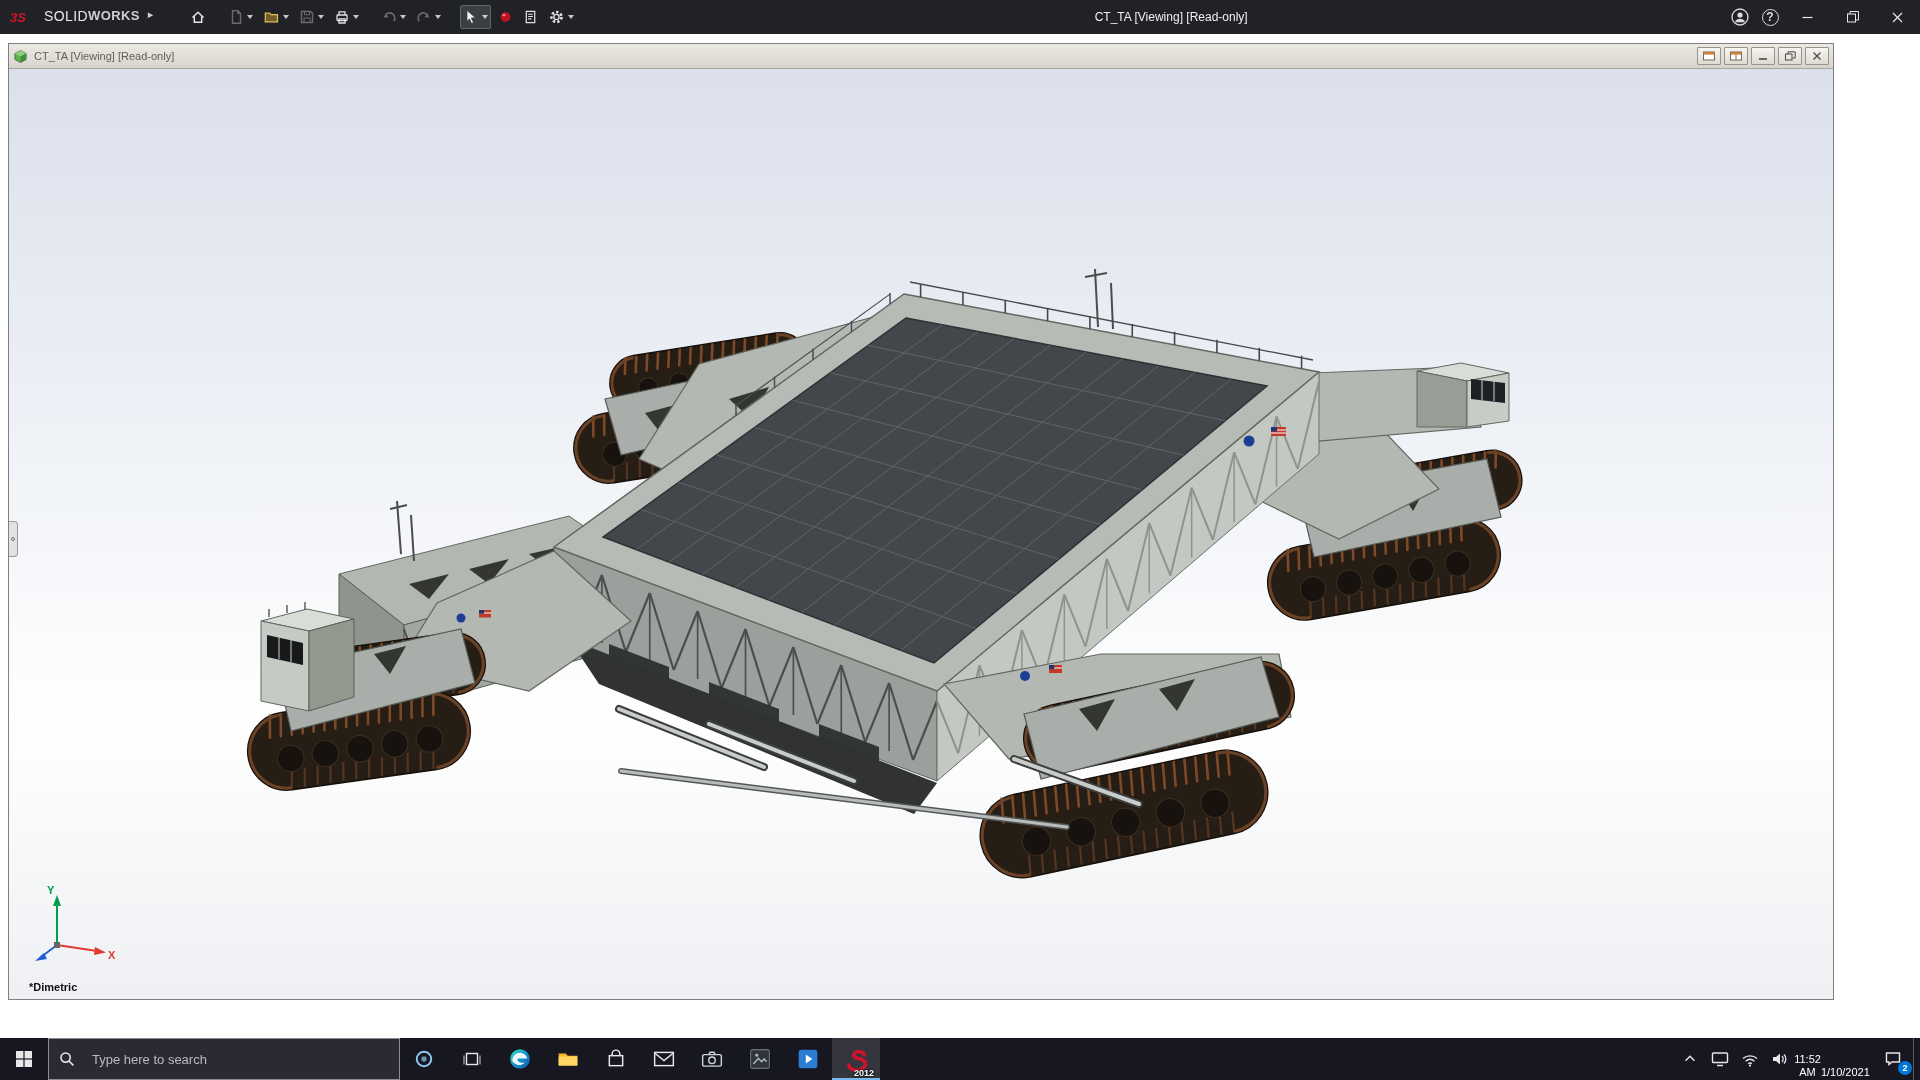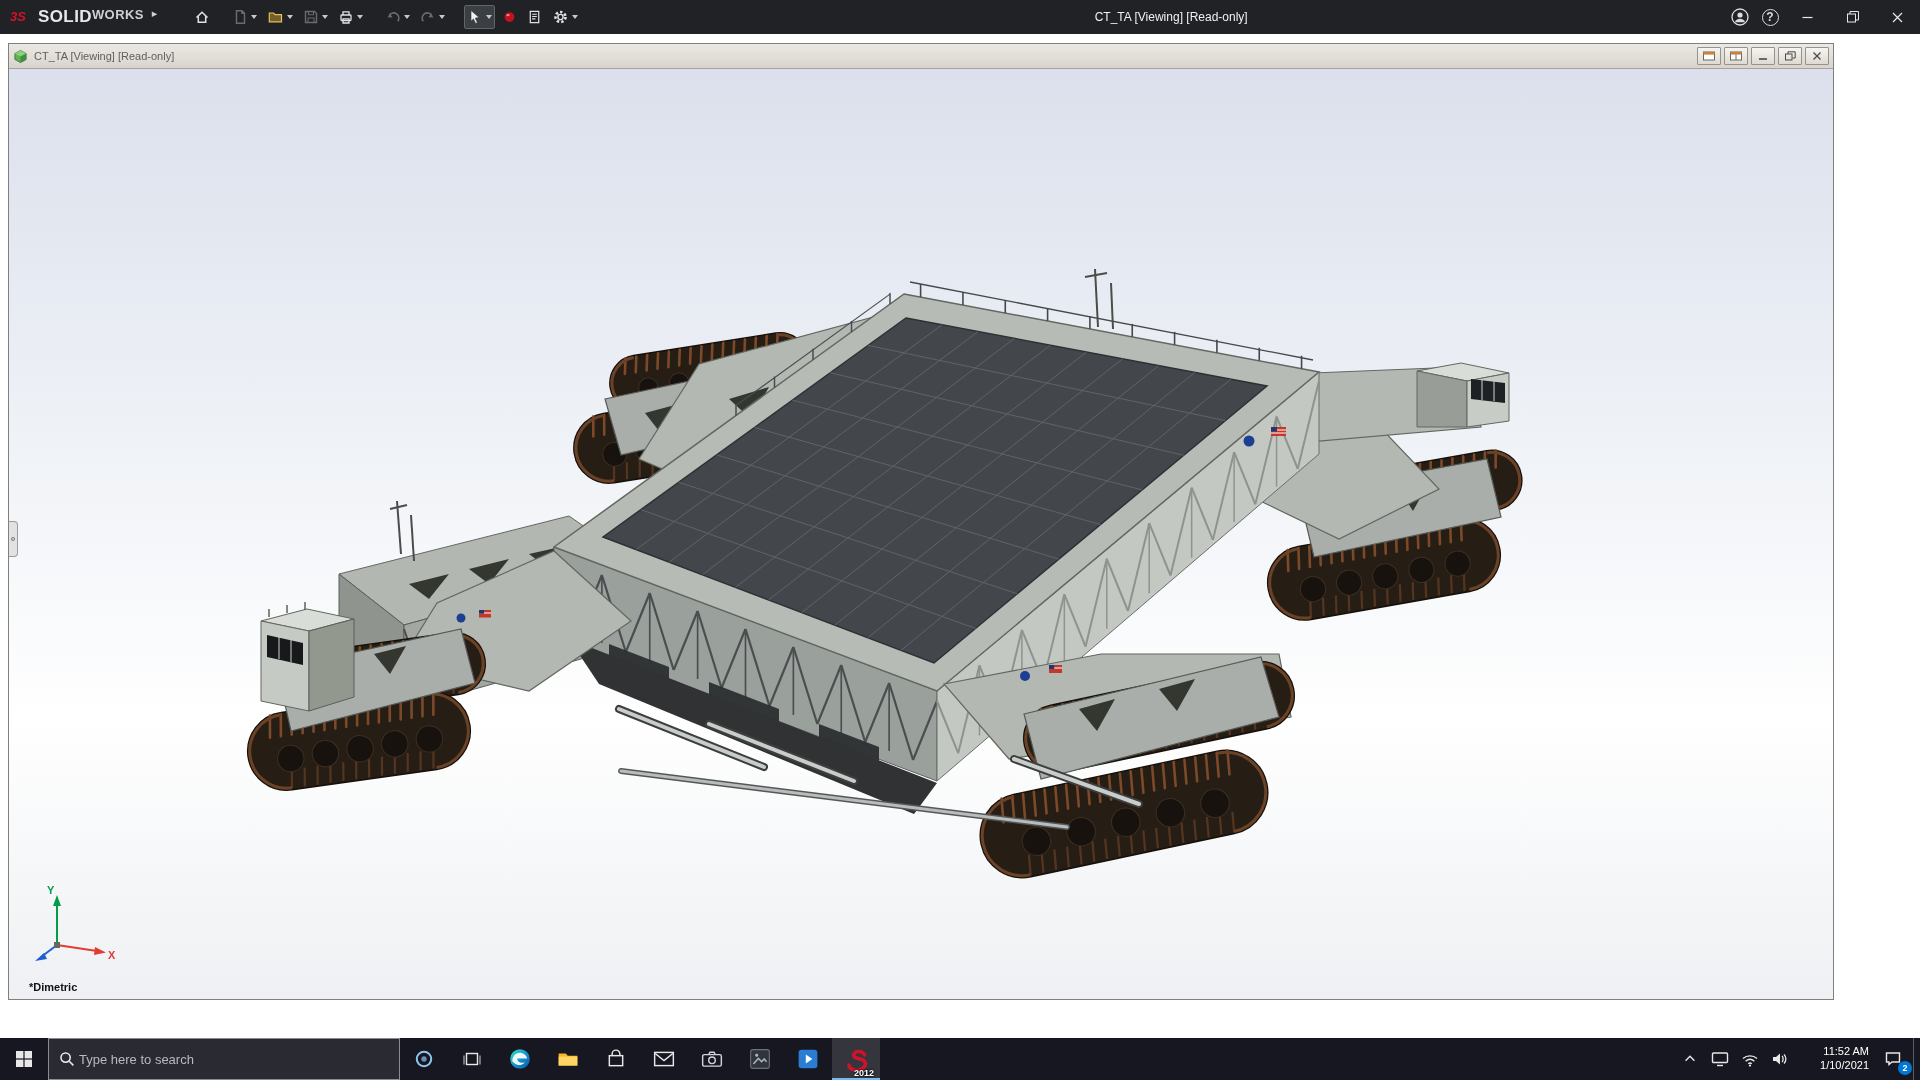--- a/index.html
+++ b/index.html
@@ -11,21 +11,21 @@
   *{margin:0;padding:0;box-sizing:border-box}
   html,body{width:1920px;height:1080px;overflow:hidden;background:#000;
     font-family:"Liberation Sans",sans-serif}
   button{background:none;border:none;font:inherit;color:inherit;cursor:default}
   #app{position:relative;width:1920px;height:1080px;background:#fff}
 
   
   #titlebar{position:absolute;top:0;left:0;right:0;height:34px;
     background:var(--titlebar-bg);display:flex;align-items:center;color:#e8e8e8}
   .brand{display:flex;align-items:flex-start;margin-left:10px;white-space:nowrap}
-  .brand-solid{font-weight:bold;font-size:17px;letter-spacing:.4px;margin-left:8px}
+  .brand-solid{font-weight:normal;font-size:14px;letter-spacing:.4px;margin-left:14px}
   .brand-works{font-weight:bold;font-size:13px;letter-spacing:.4px;color:#cfcfcf}
   .menu-expand{color:#cfcfcf;font-size:11px;margin-left:8px}
   #toolbar{display:flex;align-items:center;margin-left:34px;gap:4px}
   .tool{display:flex;align-items:center;padding:3px 2px;border:1px solid transparent;border-radius:2px}
   .tool.active{background:#3a3f44;border-color:#61656a}
   .tool.disabled svg{opacity:.38}
   .tool svg{display:block}
   .caret{width:0;height:0;border-left:3.5px solid transparent;border-right:3.5px solid transparent;
     border-top:4px solid #c9c9c9;margin-left:3px}
   .tgap{width:8px}
@@ -64,28 +64,28 @@
   .pipe-o{stroke:#53565a;stroke-width:6;stroke-linecap:round}
   .pipe-i{stroke:#b9bdb9;stroke-width:3;stroke-linecap:round}
   .mast{stroke:#4a4d4a;stroke-width:2;fill:none}
 
   
   #taskbar{position:absolute;left:0;bottom:0;width:1920px;height:42px;background:var(--taskbar-bg);
     display:flex;align-items:stretch;color:#e8e8e8}
   .tb-btn{width:48px;display:flex;align-items:center;justify-content:center;position:relative}
   .tb-btn.active{background:rgba(255,255,255,.13);box-shadow:inset 0 -2px 0 #76b9ed}
   #search-box{width:352px;background:#2a2a33;border:1px solid #8b8b93;display:flex;align-items:center;
-    padding:0 10px;gap:4px;margin:0}
+    padding:0 10px;gap:17px;margin:0}
   #search-box input{flex:1;background:transparent;border:none;outline:none;color:#c8c8cc;font-size:13px;
     font-family:"Liberation Sans",sans-serif}
   #search-box input::placeholder{color:#b9b9c0}
   .tb-spacer{flex:1}
   #tray{display:flex;align-items:stretch}
   .tray-btn{width:30px;display:flex;align-items:center;justify-content:center;position:relative}
-  #clock{width:78px;display:flex;flex-direction:column;align-items:flex-end;justify-content:center;
+  #clock{width:78px;display:flex;flex-direction:row;align-items:flex-end;justify-content:center;
     font-size:11px;line-height:1.25;color:#fff;padding-right:4px}
   .sw-badge{position:absolute;bottom:2px;right:6px;font-size:9px;font-weight:bold;color:#fff;
     text-shadow:0 0 2px #000,0 0 2px #000}
   .notif-badge{position:absolute;right:1px;bottom:5px;min-width:14px;height:14px;border-radius:7px;
     background:var(--badge-blue);color:#fff;font-size:9px;font-weight:bold;display:flex;
     align-items:center;justify-content:center;padding:0 3px}
   #show-desktop{width:7px;border-left:1px solid #5a5a5a}
 </style>
 </head>
 <body>

